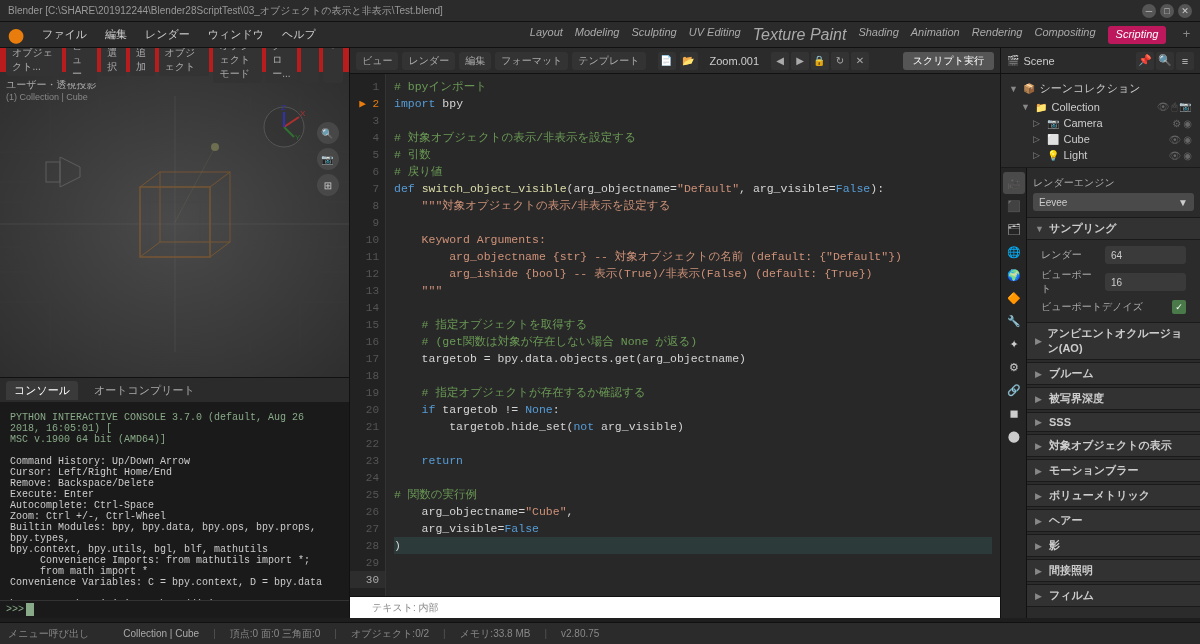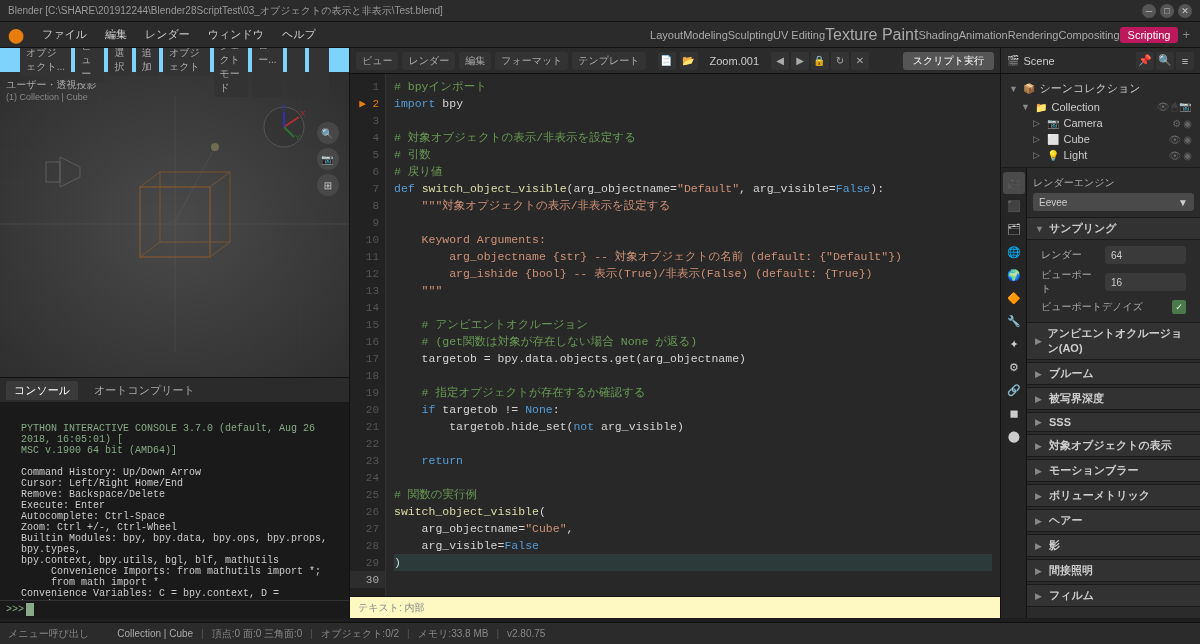--- a/index.html
+++ b/index.html
@@ -96,24 +96,24 @@
       position: relative;
       overflow: hidden;
       border-bottom: 1px solid #111;
     }
     .viewport-toolbar {
       position: absolute;
       top: 0;
       left: 0;
       right: 0;
       height: 24px;
-      background: #7dd3fc;
-      display: flex;
-      align-items: center;
-      padding: 0 20px;
+      background: #b91c1c;
+      display: flex;
+      align-items: center;
+      padding: 0 6px;
       gap: 4px;
       z-index: 10;
     }
     .viewport-btn {
       padding: 2px 6px;
       font-size: 10px;
       color: #aaa;
       background: #333;
       border-radius: 3px;
       cursor: pointer;
@@ -191,21 +191,21 @@
       padding: 2px 8px;
       cursor: pointer;
     }
     .console-tab.active {
       color: #fff;
       background: #3a3a3a;
       border-radius: 3px 3px 0 0;
     }
     .console-content {
       flex: 1;
-      padding: 21px;
+      padding: 10px;
       font-family: 'Courier New', monospace;
       font-size: 10px;
       color: #8a8;
       overflow-y: auto;
       background: #1a1a1a;
     }
     .console-input-line {
       display: flex;
       align-items: center;
       padding: 2px 6px;
@@ -322,24 +322,24 @@
     }
     .c-comment { color: #6a9955; }
     .c-keyword { color: #569cd6; }
     .c-string { color: #ce9178; }
     .c-def { color: #dcdcaa; }
     .c-white { color: #d4d4d4; }
 
     
     .editor-bottom {
       height: 22px;
-      background: #fef9c3;
-      display: flex;
-      align-items: center;
-      padding: 0 8px;
+      background: #ffffff;
+      display: flex;
+      align-items: center;
+      padding: 0 22px;
       font-size: 10px;
       color: #888;
       border-top: 1px solid #111;
     }
 
     
     #right-panel {
       width: 200px;
       background: #2b2b2b;
       display: flex;
@@ -450,21 +450,21 @@
       cursor: pointer;
     }
 
     
     #statusbar {
       height: 22px;
       background: #2b2b2b;
       display: flex;
       align-items: center;
       padding: 0 8px;
-      gap: 8px;
+      gap: 14px;
       font-size: 10px;
       color: #888;
       border-top: 1px solid #111;
       position: fixed;
       bottom: 0;
       left: 0;
       right: 0;
       text-align: center;
     }
 
@@ -498,21 +498,21 @@
   </div>
 </div>
 
 <div id="menubar">
   <div class="blender-logo">⬤</div>
   <div class="menu-item">ファイル</div>
   <div class="menu-item">編集</div>
   <div class="menu-item">レンダー</div>
   <div class="menu-item">ウィンドウ</div>
   <div class="menu-item">ヘルプ</div>
-  <div style="margin-left:auto;display:flex;align-items:center;gap:0;">
+  <div style="margin-left:auto;display:flex;gap:12px;font-style:italic;">
     <span style="color:#aaa;font-size:11px;">Layout</span>
     <span style="color:#aaa;font-size:11px;">Modeling</span>
     <span style="color:#aaa;font-size:11px;">Sculpting</span>
     <span style="color:#aaa;font-size:11px;">UV Editing</span>
     <span style="color:#aaa;font-size:16px;">Texture Paint</span>
     <span style="color:#aaa;font-size:11px;">Shading</span>
     <span style="color:#aaa;font-size:11px;">Animation</span>
     <span style="color:#aaa;font-size:11px;">Rendering</span>
     <span style="color:#aaa;font-size:11px;">Compositing</span>
     <span style="color:#fff;font-size:11px;background:#be185d;padding:2px 8px;border-radius:3px;">Scripting</span>
@@ -691,32 +691,31 @@
         <div class="code-line"><span class="c-comment"># 引数</span></div>
         <div class="code-line"><span class="c-comment"># 戻り値</span></div>
         <div class="code-line"><span class="c-keyword">def</span> <span class="c-def">switch_object_visible</span><span class="c-white">(arg_objectname=</span><span class="c-string">"Default"</span><span class="c-white">, arg_visible=</span><span class="c-keyword">False</span><span class="c-white">):</span></div>
         <div class="code-line"><span class="c-string">    """対象オブジェクトの表示/非表示を設定する</span></div>
         <div class="code-line">&nbsp;</div>
         <div class="code-line"><span class="c-string">    Keyword Arguments:</span></div>
         <div class="code-line"><span class="c-string">        arg_objectname {str} -- 対象オブジェクトの名前 (default: {"Default"})</span></div>
         <div class="code-line"><span class="c-string">        arg_ishide {bool} -- 表示(True)/非表示(False) (default: {True})</span></div>
         <div class="code-line"><span class="c-string">    """</span></div>
         <div class="code-line">&nbsp;</div>
-        <div class="code-line"><span class="c-comment">    # アンビエントオクルージョン</span></div>
+        <div class="code-line"><span class="c-comment">    # 指定オブジェクトを取得する</span></div>
         <div class="code-line"><span class="c-comment">    # (get関数は対象が存在しない場合 None が返る)</span></div>
         <div class="code-line"><span class="c-white">    targetob = bpy.data.objects.get(arg_objectname)</span></div>
         <div class="code-line">&nbsp;</div>
         <div class="code-line"><span class="c-comment">    # 指定オブジェクトが存在するか確認する</span></div>
         <div class="code-line"><span class="c-white">    </span><span class="c-keyword">if</span><span class="c-white"> targetob != </span><span class="c-keyword">None</span><span class="c-white">:</span></div>
         <div class="code-line"><span class="c-white">        targetob.hide_set(</span><span class="c-keyword">not</span><span class="c-white"> arg_visible)</span></div>
         <div class="code-line">&nbsp;</div>
         <div class="code-line"><span class="c-white">    </span><span class="c-keyword">return</span></div>
         <div class="code-line">&nbsp;</div>
         <div class="code-line"><span class="c-comment"># 関数の実行例</span></div>
-        <div class="code-line"><span class="c-def">switch_object_visible</span><span class="c-white">(</span></div>
         <div class="code-line"><span class="c-white">    arg_objectname=</span><span class="c-string">"Cube"</span><span class="c-white">,</span></div>
         <div class="code-line"><span class="c-white">    arg_visible=</span><span class="c-keyword">False</span></div>
         <div class="code-line highlight-line"><span class="c-white">)</span></div>
       </div>
     </div>
 
     <div class="editor-bottom">
       <span>テキスト: 内部</span>
     </div>
 

